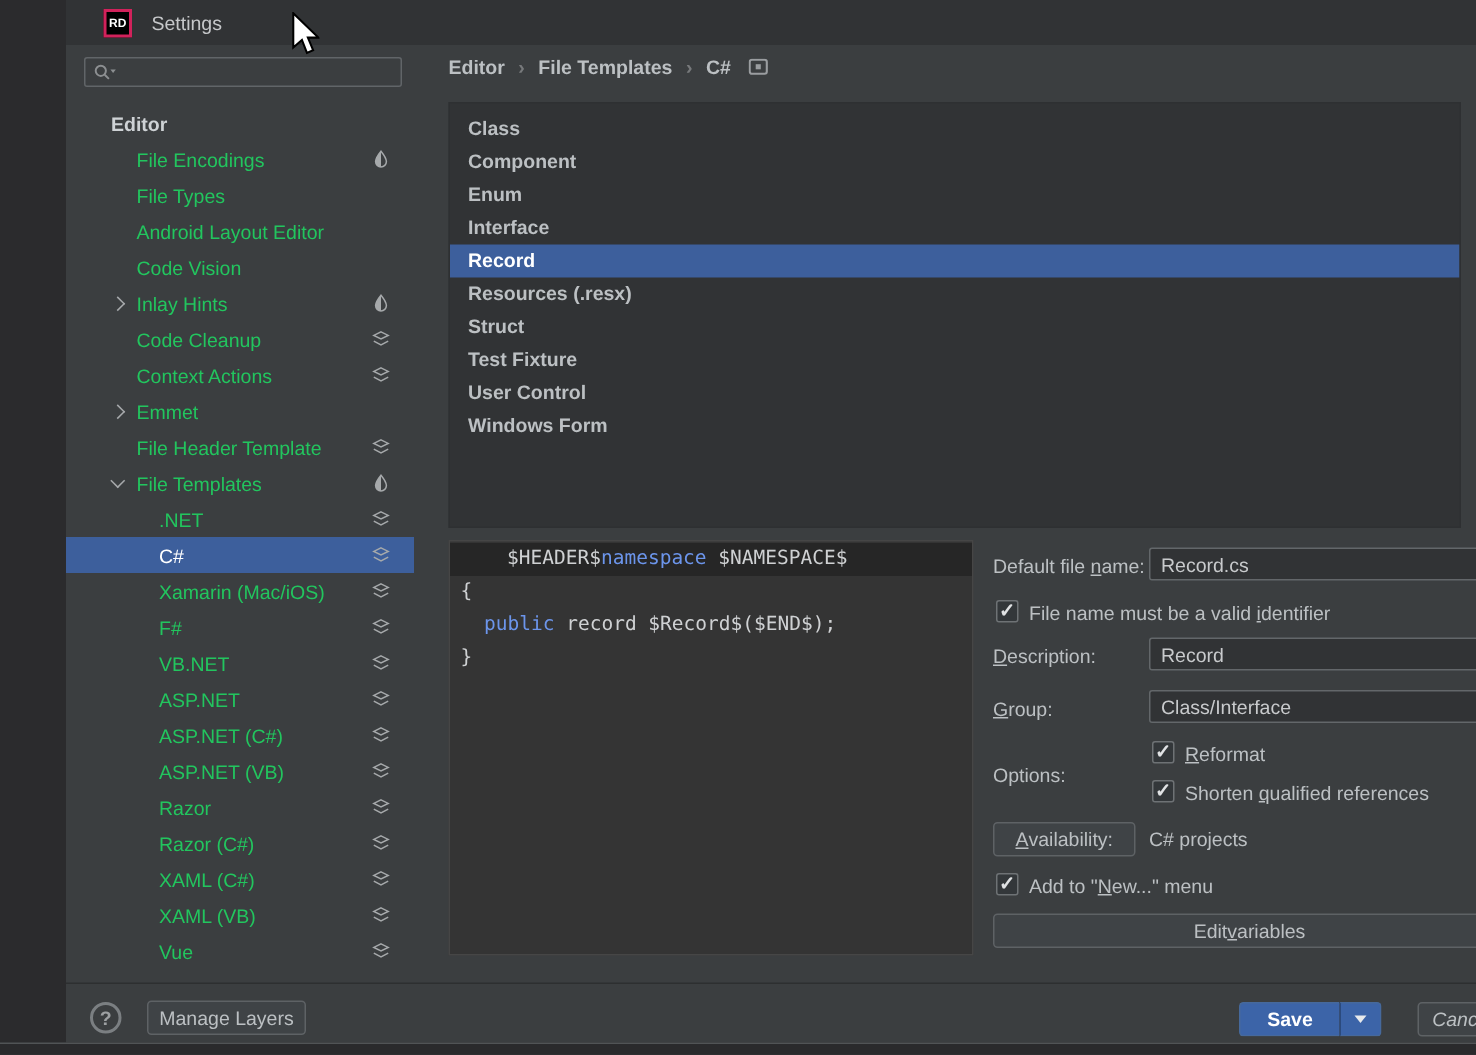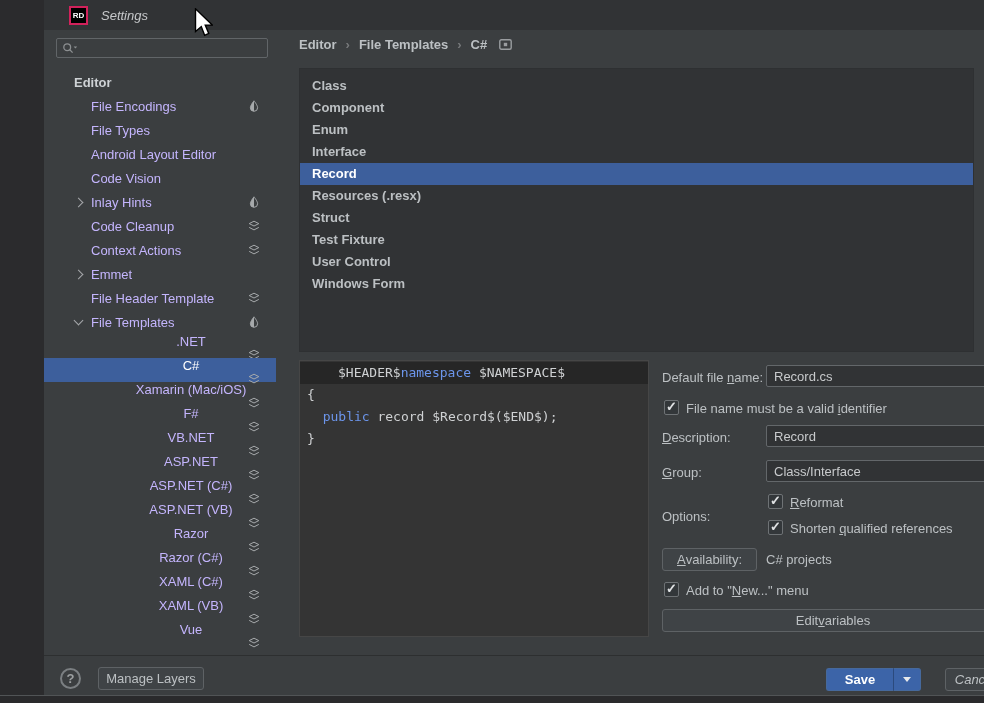--- a/index.html
+++ b/index.html
@@ -11,39 +11,39 @@
   }
   u{text-decoration:underline;}
   
   .dialog{position:absolute;left:0;top:0;width:984px;height:695px;background:#3b3e40;margin-left:44px;}
   .titlebar{position:absolute;left:0;top:0;width:984px;height:30px;background:#313335;}
   .logo{
     position:absolute;left:25px;top:6px;width:15px;height:15px;background:#000;
     border:2px solid #d1225b;color:#fff;font-weight:bold;font-size:8px;
     display:flex;align-items:center;justify-content:center;
   }
-  .title-text{position:absolute;left:57px;top:8px;font-size:13px;color:#c6c8ca;font-style:italic;}
+  .title-text{position:absolute;left:57px;top:8px;font-size:13px;color:#c6c8ca;}
   .close-btn{position:absolute;right:16px;top:5px;font-size:15px;color:#9fa2a4;width:18px;text-align:center;}
   
   .search-box{
     position:absolute;left:12px;top:38px;width:212px;height:20px;
     background:#3b3e40;border:1px solid #616568;border-radius:2px;box-sizing:border-box;
   }
   .search-box svg{position:absolute;left:5px;top:3px;}
   .search-input{
     position:absolute;left:28px;top:0;width:180px;height:18px;background:transparent;border:none;outline:none;
     color:#c6c8ca;font-size:12px;font-family:inherit;
   }
   .tree{position:absolute;left:0;top:70px;width:240px;height:585px;overflow:hidden;}
-  .tree-row{position:relative;height:24px;display:flex;align-items:center;font-size:13px;color:#c4b5fd;margin-right:8px;}
+  .tree-row{position:relative;height:24px;display:flex;align-items:center;font-size:13px;color:#22c55e;margin-right:8px;}
   .tree-row.bold{font-weight:bold;color:#ced2d5;}
   .tree-row.sel{background:#3d5f9c;color:#fff;}
   .tree-row.lvl0{padding-left:30px;}
   .tree-row.lvl1{padding-left:47px;}
-  .tree-row.lvl2{padding-left:62px;flex-direction:column;}
+  .tree-row.lvl2{padding-left:62px;}
   .tree-label{white-space:nowrap;}
   .badge{margin-left:auto;margin-right:16px;display:flex;width:12px;height:12px;}
   .chev{position:absolute;width:6px;height:6px;border-right:1.5px solid #a6a9ab;border-bottom:1.5px solid #a6a9ab;}
   .chev.right{transform:rotate(-45deg);left:31px;top:9px;}
   .chev.down{transform:rotate(45deg);left:31px;top:7px;}
   .scroll-thumb{position:absolute;right:9px;top:185px;width:9px;height:300px;background:rgba(170,174,177,.33);border-radius:5px;}
   
   .breadcrumb{position:absolute;left:255px;top:37px;display:flex;align-items:center;gap:9px;font-size:13px;font-weight:bold;color:#bcc0c3;}
   .crumb-sep{color:#77797b;}
   .bc-icon{display:flex;margin-left:3px;}

